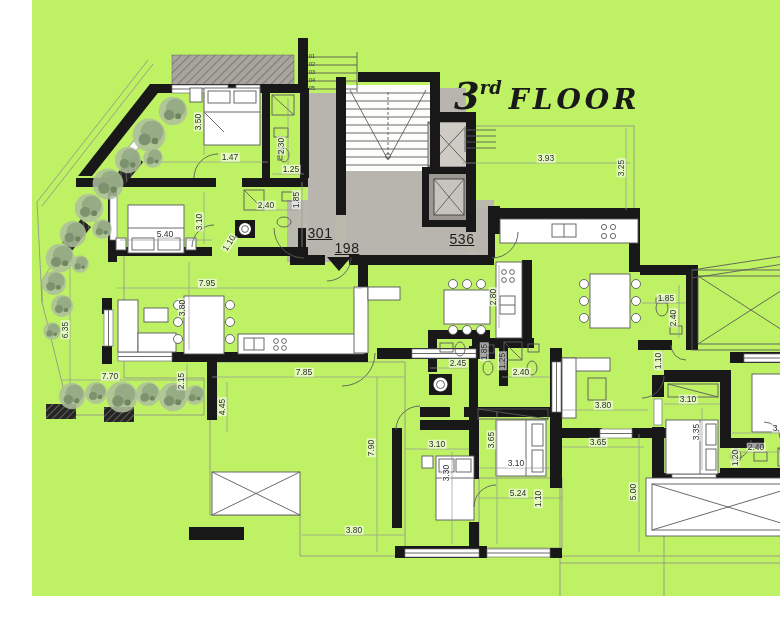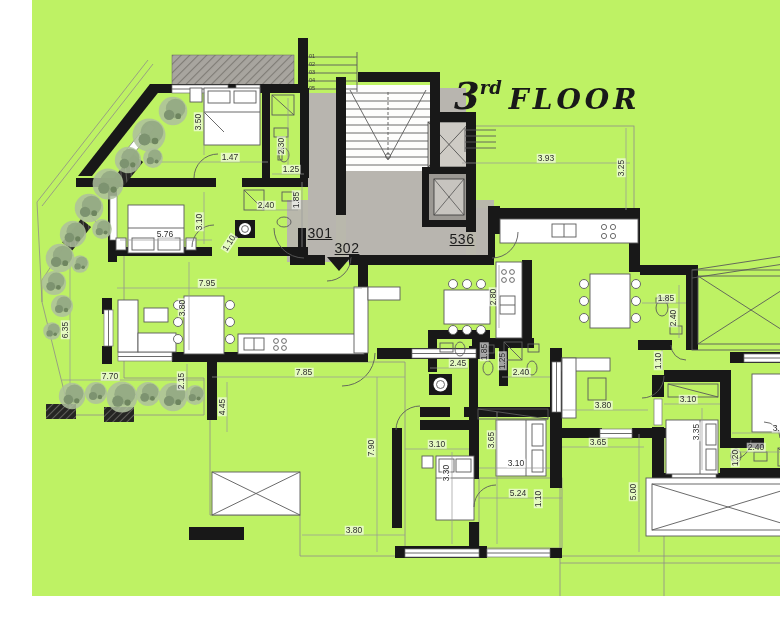--- a/index.html
+++ b/index.html
@@ -547,36 +547,36 @@
     <use href="#plant" transform="translate(90,397) scale(1.4)"></use>
     <use href="#plant" transform="translate(116,394) scale(1.1)"></use>
     <use href="#plant" transform="translate(141,397) scale(1.3)"></use>
     <use href="#plant" transform="translate(163,395) scale(0.9)"></use>
   </g>
 </svg>
 
   <div class="title"><span class="n">3</span><span class="o">rd</span><span class="fl">FLOOR</span></div>
 
   <span class="apt" style="left:279px;top:233px">301</span>
-  <span class="apt" style="left:306px;top:248px">302</span>
+  <span class="apt" style="left:306px;top:248px">198</span>
   <span class="apt" style="left:421px;top:239px">536</span>
 
   <span class="tread-num" style="left:280px;top:57px">01</span>
   <span class="tread-num" style="left:280px;top:65px">02</span>
   <span class="tread-num" style="left:280px;top:73px">03</span>
   <span class="tread-num" style="left:280px;top:81px">04</span>
   <span class="tread-num" style="left:280px;top:89px">05</span>
 
   <span class="dim v" style="left:166px;top:122px">3.50</span>
   <span class="dim" style="left:198px;top:157px">1.47</span>
   <span class="dim v" style="left:249px;top:146px">2.30</span>
   <span class="dim" style="left:259px;top:169px">1.25</span>
   <span class="dim" style="left:234px;top:205px">2.40</span>
   <span class="dim v" style="left:264px;top:200px">1.85</span>
-  <span class="dim" style="left:133px;top:234px">5.76</span>
+  <span class="dim" style="left:133px;top:234px">5.40</span>
   <span class="dim v" style="left:167px;top:222px">3.10</span>
   <span class="dim d" style="left:197px;top:243px">1.10</span>
   <span class="dim" style="left:175px;top:283px">7.95</span>
   <span class="dim v" style="left:150px;top:308px">3.80</span>
   <span class="dim v" style="left:33px;top:330px">6.35</span>
   <span class="dim" style="left:78px;top:376px">7.70</span>
   <span class="dim v" style="left:149px;top:381px">2.15</span>
   <span class="dim v" style="left:190px;top:407px">4.45</span>
   <span class="dim" style="left:272px;top:372px">7.85</span>
   <span class="dim v" style="left:339px;top:448px">7.90</span>

